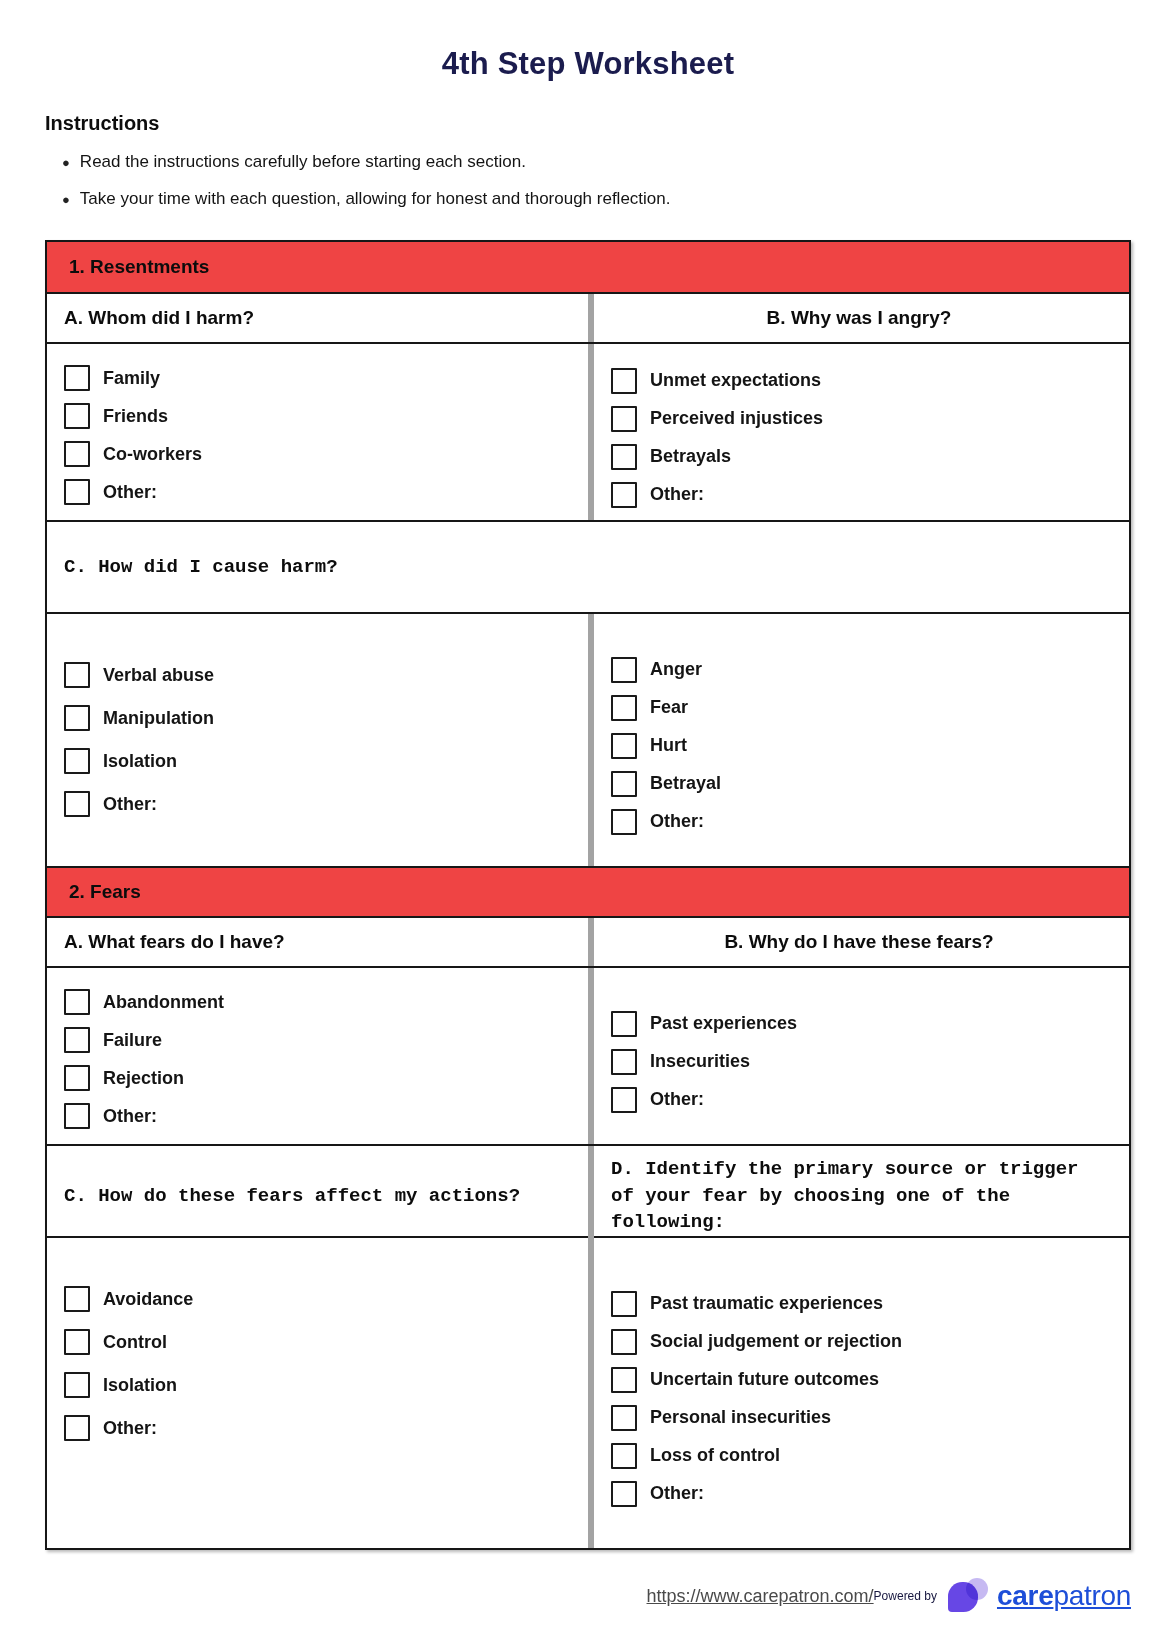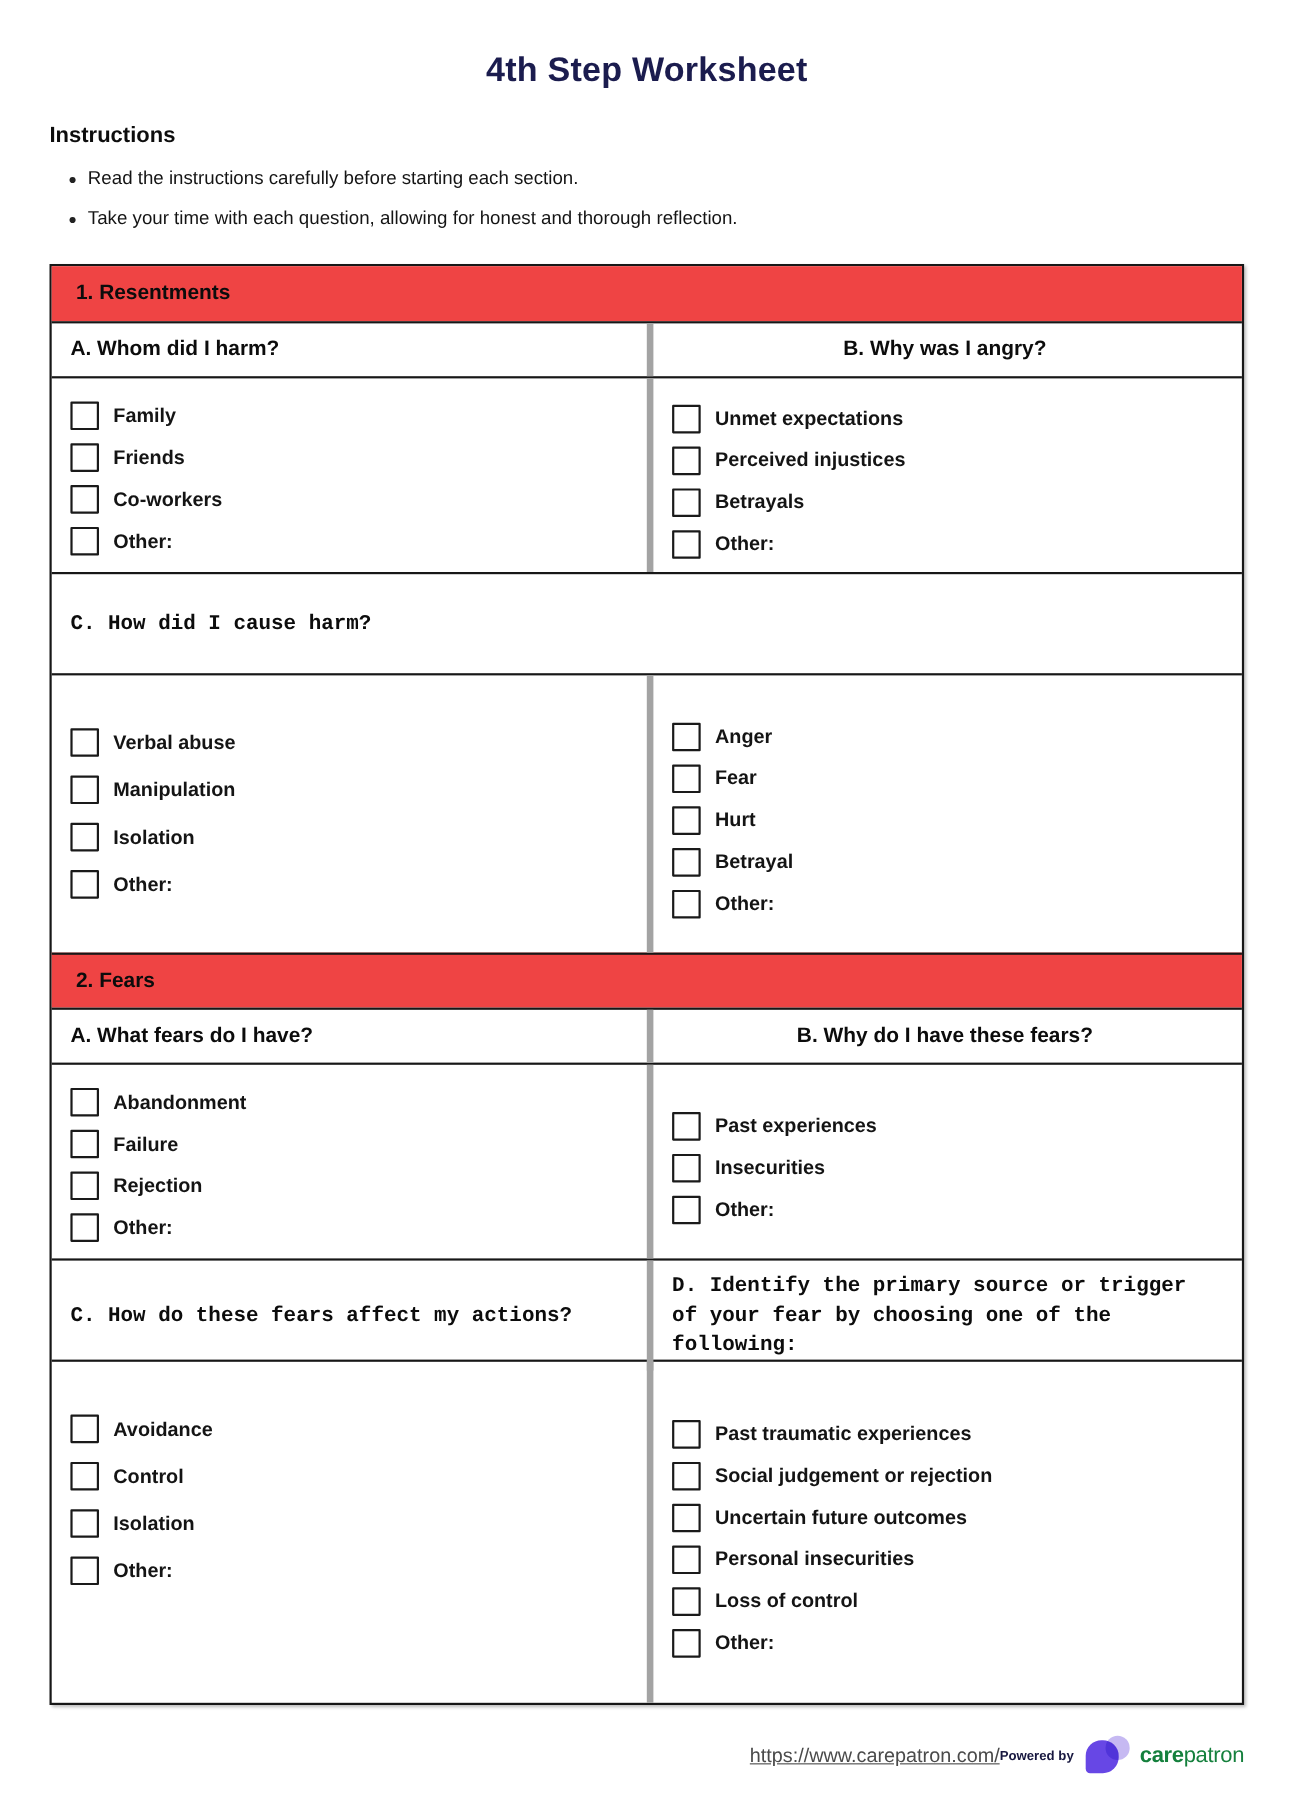--- a/index.html
+++ b/index.html
@@ -52,31 +52,31 @@
     border:2px solid #1a1a1a; background:#fff; border-radius:1px; cursor:pointer;
   }
   .check-label { font-size:18px; color:#141414;font-weight:bold; }
 
   .footer {
     margin:26px 45px 0 45px;
     display:flex; justify-content:flex-end; align-items:center;
   }
   .footer-link { font-size:18px; color:#4a4a4a; text-decoration:underline; cursor:pointer; }
   .powered { display:flex; align-items:center; gap:9px; }
-  .powered-text { font-size:12px; font-weight:700; color:#17173f; }
+  .powered-text { font-size:12px; font-weight:400; color:#17173f; }
   .cp-icon { position:relative; width:42px; height:40px; display:inline-block; }
   .cp-blob {
     position:absolute; left:2px; top:6px; width:30px; height:30px;
     background:#6747e5; border-radius:48% 48% 48% 4px;
   }
   .cp-circ {
     position:absolute; left:20px; top:2px; width:22px; height:22px;
     background:#b9aaf0; border-radius:50%; opacity:.82; mix-blend-mode:multiply;
   }
-  .cp-word { font-size:20px; color:#15803d; letter-spacing:-.3px; line-height:1; }
+  .cp-word { font-size:28px; color:#1d4ed8; letter-spacing:-.3px; line-height:1;text-decoration:underline; }
   .cp-word b { font-weight:700; }
   .cp-word .lite { font-weight:400; }
 </style>
 </head>
 <body>
 
 <h1 class="page-title">4th Step Worksheet</h1>
 
 <div class="instructions">
   <h2 class="instructions-heading">Instructions</h2>

